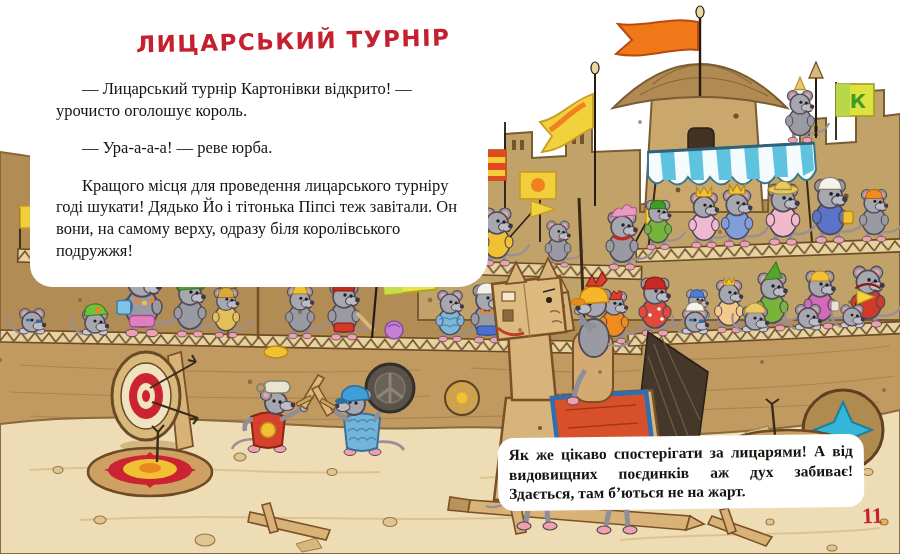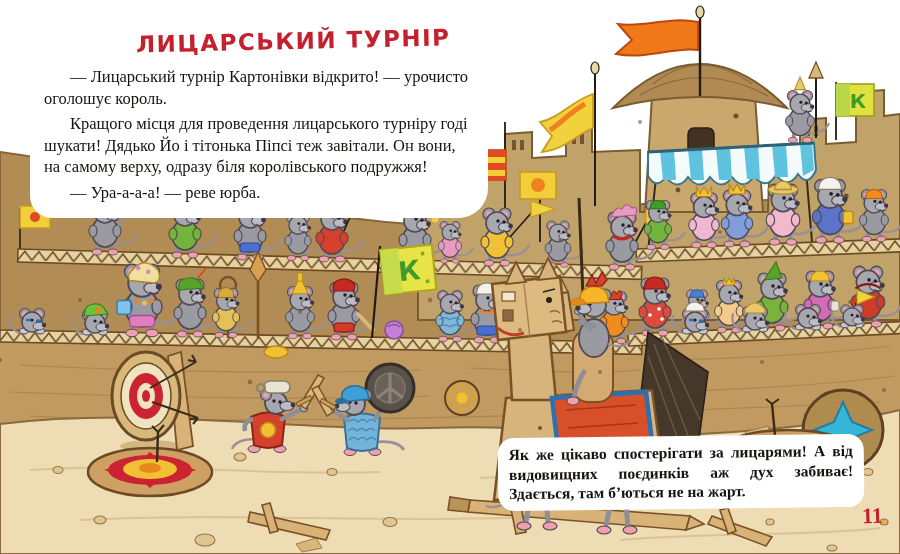--- a/index.html
+++ b/index.html
@@ -5,21 +5,21 @@
   html,body{margin:0;padding:0;background:#888;}
   .page{position:relative;width:900px;height:554px;background:#ffffff;overflow:hidden;
         font-family:"Liberation Serif",serif;}
   .page svg{position:absolute;left:0;top:0;}
   .title{position:absolute;left:136px;top:28px;margin:0;
          font-family:"DejaVu Sans",sans-serif;font-weight:800;font-size:23px;
          letter-spacing:1.5px;color:#c4202e;transform:rotate(-1.3deg);white-space:nowrap;}
   .story{position:absolute;left:30px;top:58px;width:438px;background:#ffffff;
          border-radius:0 0 30px 22px;padding:4px 10px 10px 10px;
          font-size:16.5px;line-height:1.31;color:#17130e;}
-  .story p{margin:4px;text-indent:26px;}
+  .story p{margin:16px;text-indent:26px;}
   .caption{position:absolute;left:498px;top:436px;width:344px;background:#ffffff;
            border-radius:16px;padding:7px 11px;font-weight:700;font-size:15.5px;
            line-height:1.27;color:#17130e;text-align:justify;transform:rotate(-0.7deg);}
   .pagenum{position:absolute;left:862px;top:503px;font-weight:700;font-size:22px;
            color:#c4202e;transform:rotate(-2deg);}
 </style>
 </head>
 <body>
 
 <div class="page">
@@ -625,21 +625,21 @@
     <circle cx="80" cy="300" r="2"></circle>
         <circle cx="360, " cy="360" r="2"></circle>
         <circle cx="884" cy="390" r="2"></circle>
   </g>
 </svg>
 
 <h1 class="title">ЛИЦАРСЬКИЙ ТУРНІР</h1>
 
 <div class="story">
   <p>— Лицарський турнір Картонівки відкрито! — урочисто оголошує король.</p>
+  <p>— Ура-а-а-а! — реве юрба.</p>
   <p>Кращого місця для проведення лицарського турніру годі шукати! Дядько Йо і тітонька Піпсі теж завітали. Он вони, на самому верху, одразу біля королівського подружжя!</p>
-  <p>— Ура-а-а-а! — реве юрба.</p>
 </div>
 
 <div class="caption">Як же цікаво спостерігати за лицарями! А від видовищних поєдинків аж дух забиває! Здається, там б’ються не на жарт.</div>
 
 <div class="pagenum">11</div>
 
 </div>
 
 </body></html>

